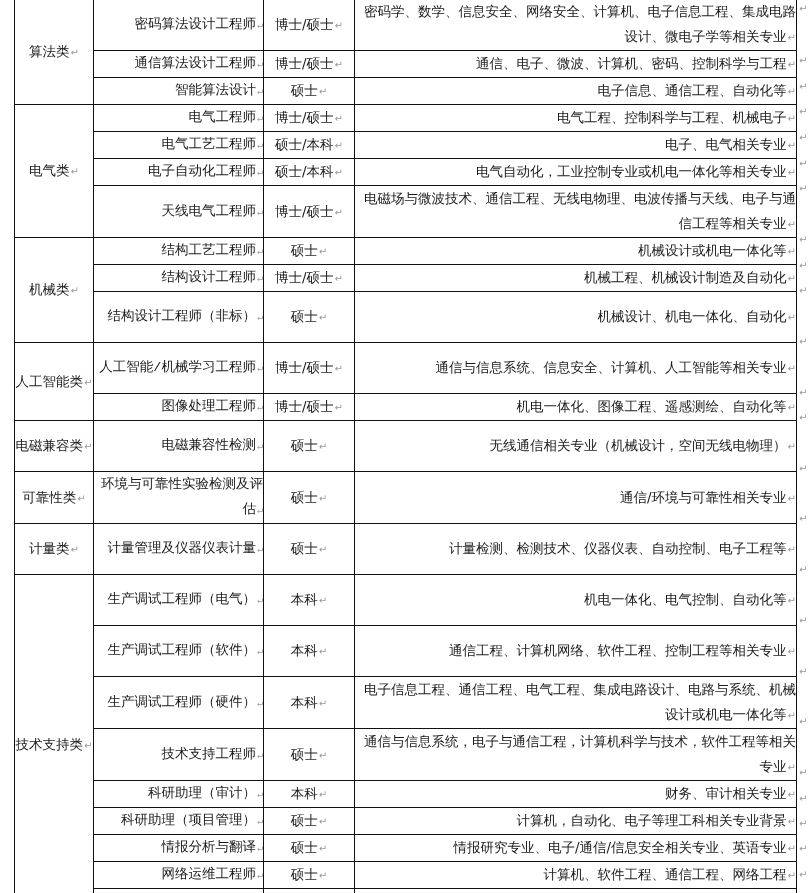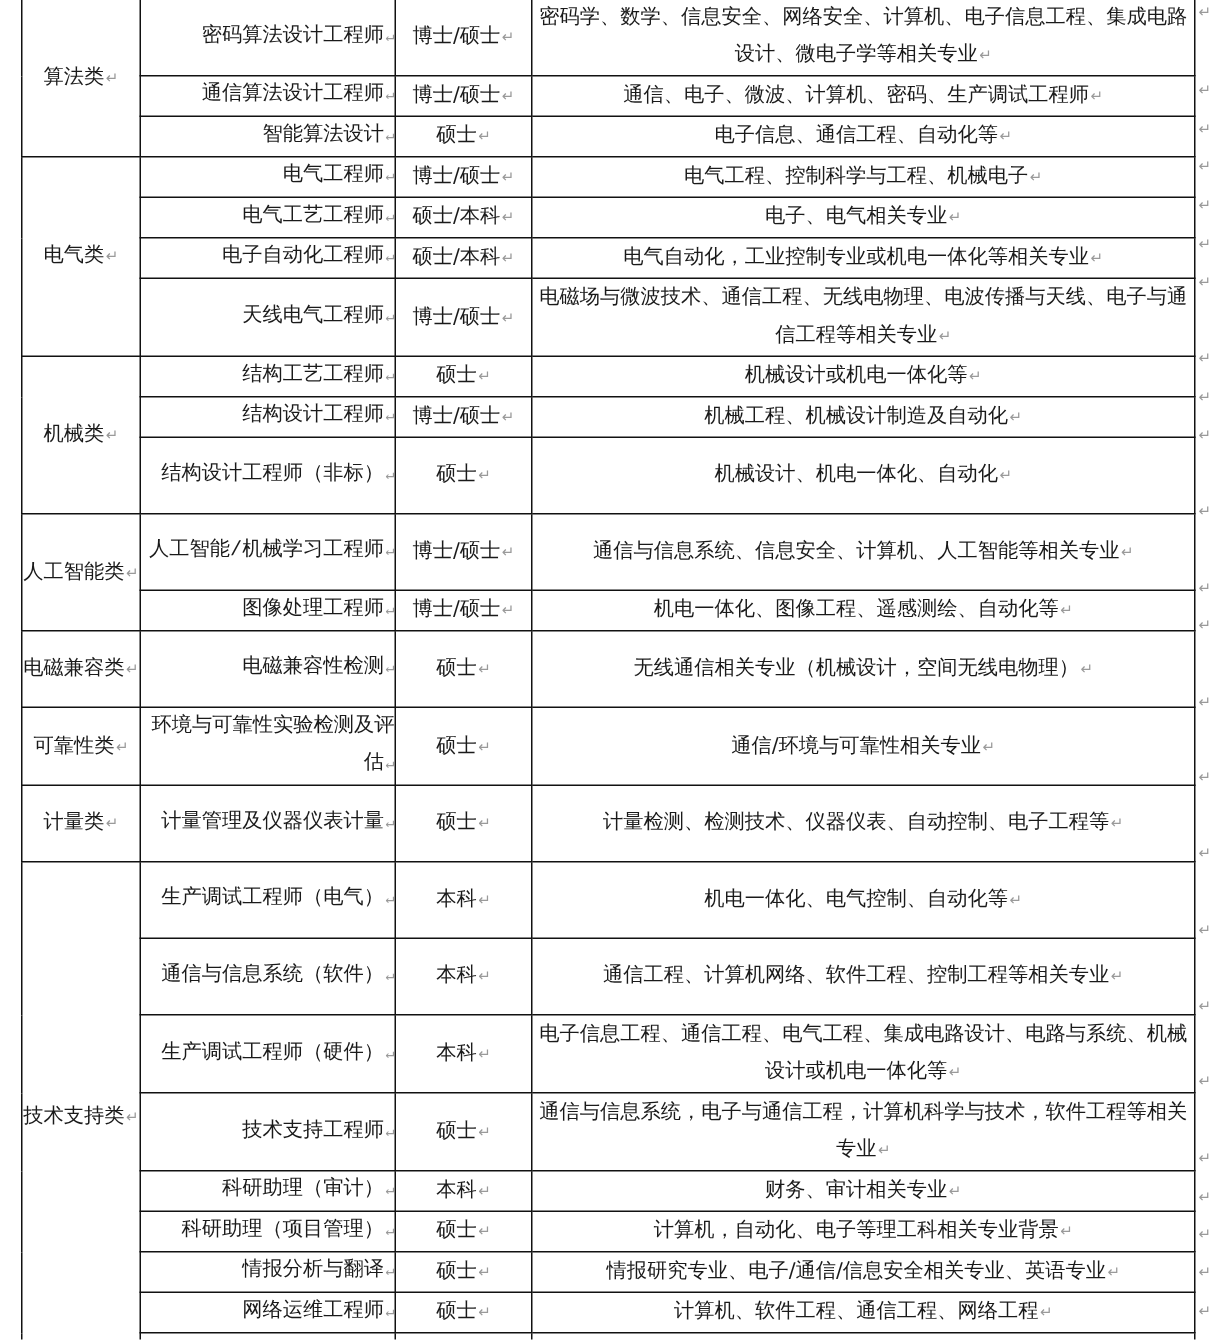--- a/index.html
+++ b/index.html
@@ -27,21 +27,21 @@
     border: 1px solid #111;
     font-size: 13.5px;
     line-height: 25px;
     padding: 0;
     vertical-align: middle;
     word-break: break-all;
   }
   td.cat { text-align: center; padding: 0 4px; }
   td.pos { text-align: right; padding: 0 6px; font-family: Liberation Mono, monospace; }
   td.deg { text-align: center; }
-  td.maj { text-align: center; padding: 0 8px; }
+  td.maj { text-align: right; padding: 0 8px; }
   .mark {
     color: #9a9a9a;
     font-size: 10px;
     margin-left: 1px;
   }
   .rowmark {
     position: absolute;
     left: 799px;
     color: #9a9a9a;
     font-size: 10px;
@@ -61,21 +61,21 @@
   <tbody id="tbody">
       <tr style="height: 52px;">
         <td class="cat" rowspan="3"><span>算法类</span><span class="mark">↵</span></td>
         <td class="pos"><span>密码算法设计工程师</span><span class="mark">↵</span></td>
         <td class="deg"><span>博士/硕士</span><span class="mark">↵</span></td>
         <td class="maj"><span>密码学、数学、信息安全、网络安全、计算机、电子信息工程、集成电路设计、微电子学等相关专业</span><span class="mark">↵</span></td>
       </tr>
       <tr style="height: 26px;">
         <td class="pos"><span>通信算法设计工程师</span><span class="mark">↵</span></td>
         <td class="deg"><span>博士/硕士</span><span class="mark">↵</span></td>
-        <td class="maj"><span>通信、电子、微波、计算机、密码、生产调试工程师</span><span class="mark">↵</span></td>
+        <td class="maj"><span>通信、电子、微波、计算机、密码、控制科学与工程</span><span class="mark">↵</span></td>
       </tr>
       <tr style="height: 25px;">
         <td class="pos"><span>智能算法设计</span><span class="mark">↵</span></td>
         <td class="deg"><span>硕士</span><span class="mark">↵</span></td>
         <td class="maj"><span>电子信息、通信工程、自动化等</span><span class="mark">↵</span></td>
       </tr>
       <tr style="height: 26px;">
         <td class="cat" rowspan="4"><span>电气类</span><span class="mark">↵</span></td>
         <td class="pos"><span>电气工程师</span><span class="mark">↵</span></td>
         <td class="deg"><span>博士/硕士</span><span class="mark">↵</span></td>
@@ -141,21 +141,21 @@
         <td class="deg"><span>硕士</span><span class="mark">↵</span></td>
         <td class="maj"><span>计量检测、检测技术、仪器仪表、自动控制、电子工程等</span><span class="mark">↵</span></td>
       </tr>
       <tr style="height: 51px;">
         <td class="cat" rowspan="9"><span>技术支持类</span><span class="mark">↵</span></td>
         <td class="pos"><span>生产调试工程师（电气）</span><span class="mark">↵</span></td>
         <td class="deg"><span>本科</span><span class="mark">↵</span></td>
         <td class="maj"><span>机电一体化、电气控制、自动化等</span><span class="mark">↵</span></td>
       </tr>
       <tr style="height: 51px;">
-        <td class="pos"><span>通信与信息系统（软件）</span><span class="mark">↵</span></td>
+        <td class="pos"><span>生产调试工程师（软件）</span><span class="mark">↵</span></td>
         <td class="deg"><span>本科</span><span class="mark">↵</span></td>
         <td class="maj"><span>通信工程、计算机网络、软件工程、控制工程等相关专业</span><span class="mark">↵</span></td>
       </tr>
       <tr style="height: 50px;">
         <td class="pos"><span>生产调试工程师（硬件）</span><span class="mark">↵</span></td>
         <td class="deg"><span>本科</span><span class="mark">↵</span></td>
         <td class="maj"><span>电子信息工程、通信工程、电气工程、集成电路设计、电路与系统、机械设计或机电一体化等</span><span class="mark">↵</span></td>
       </tr>
       <tr style="height: 51px;">
         <td class="pos"><span>技术支持工程师</span><span class="mark">↵</span></td>

